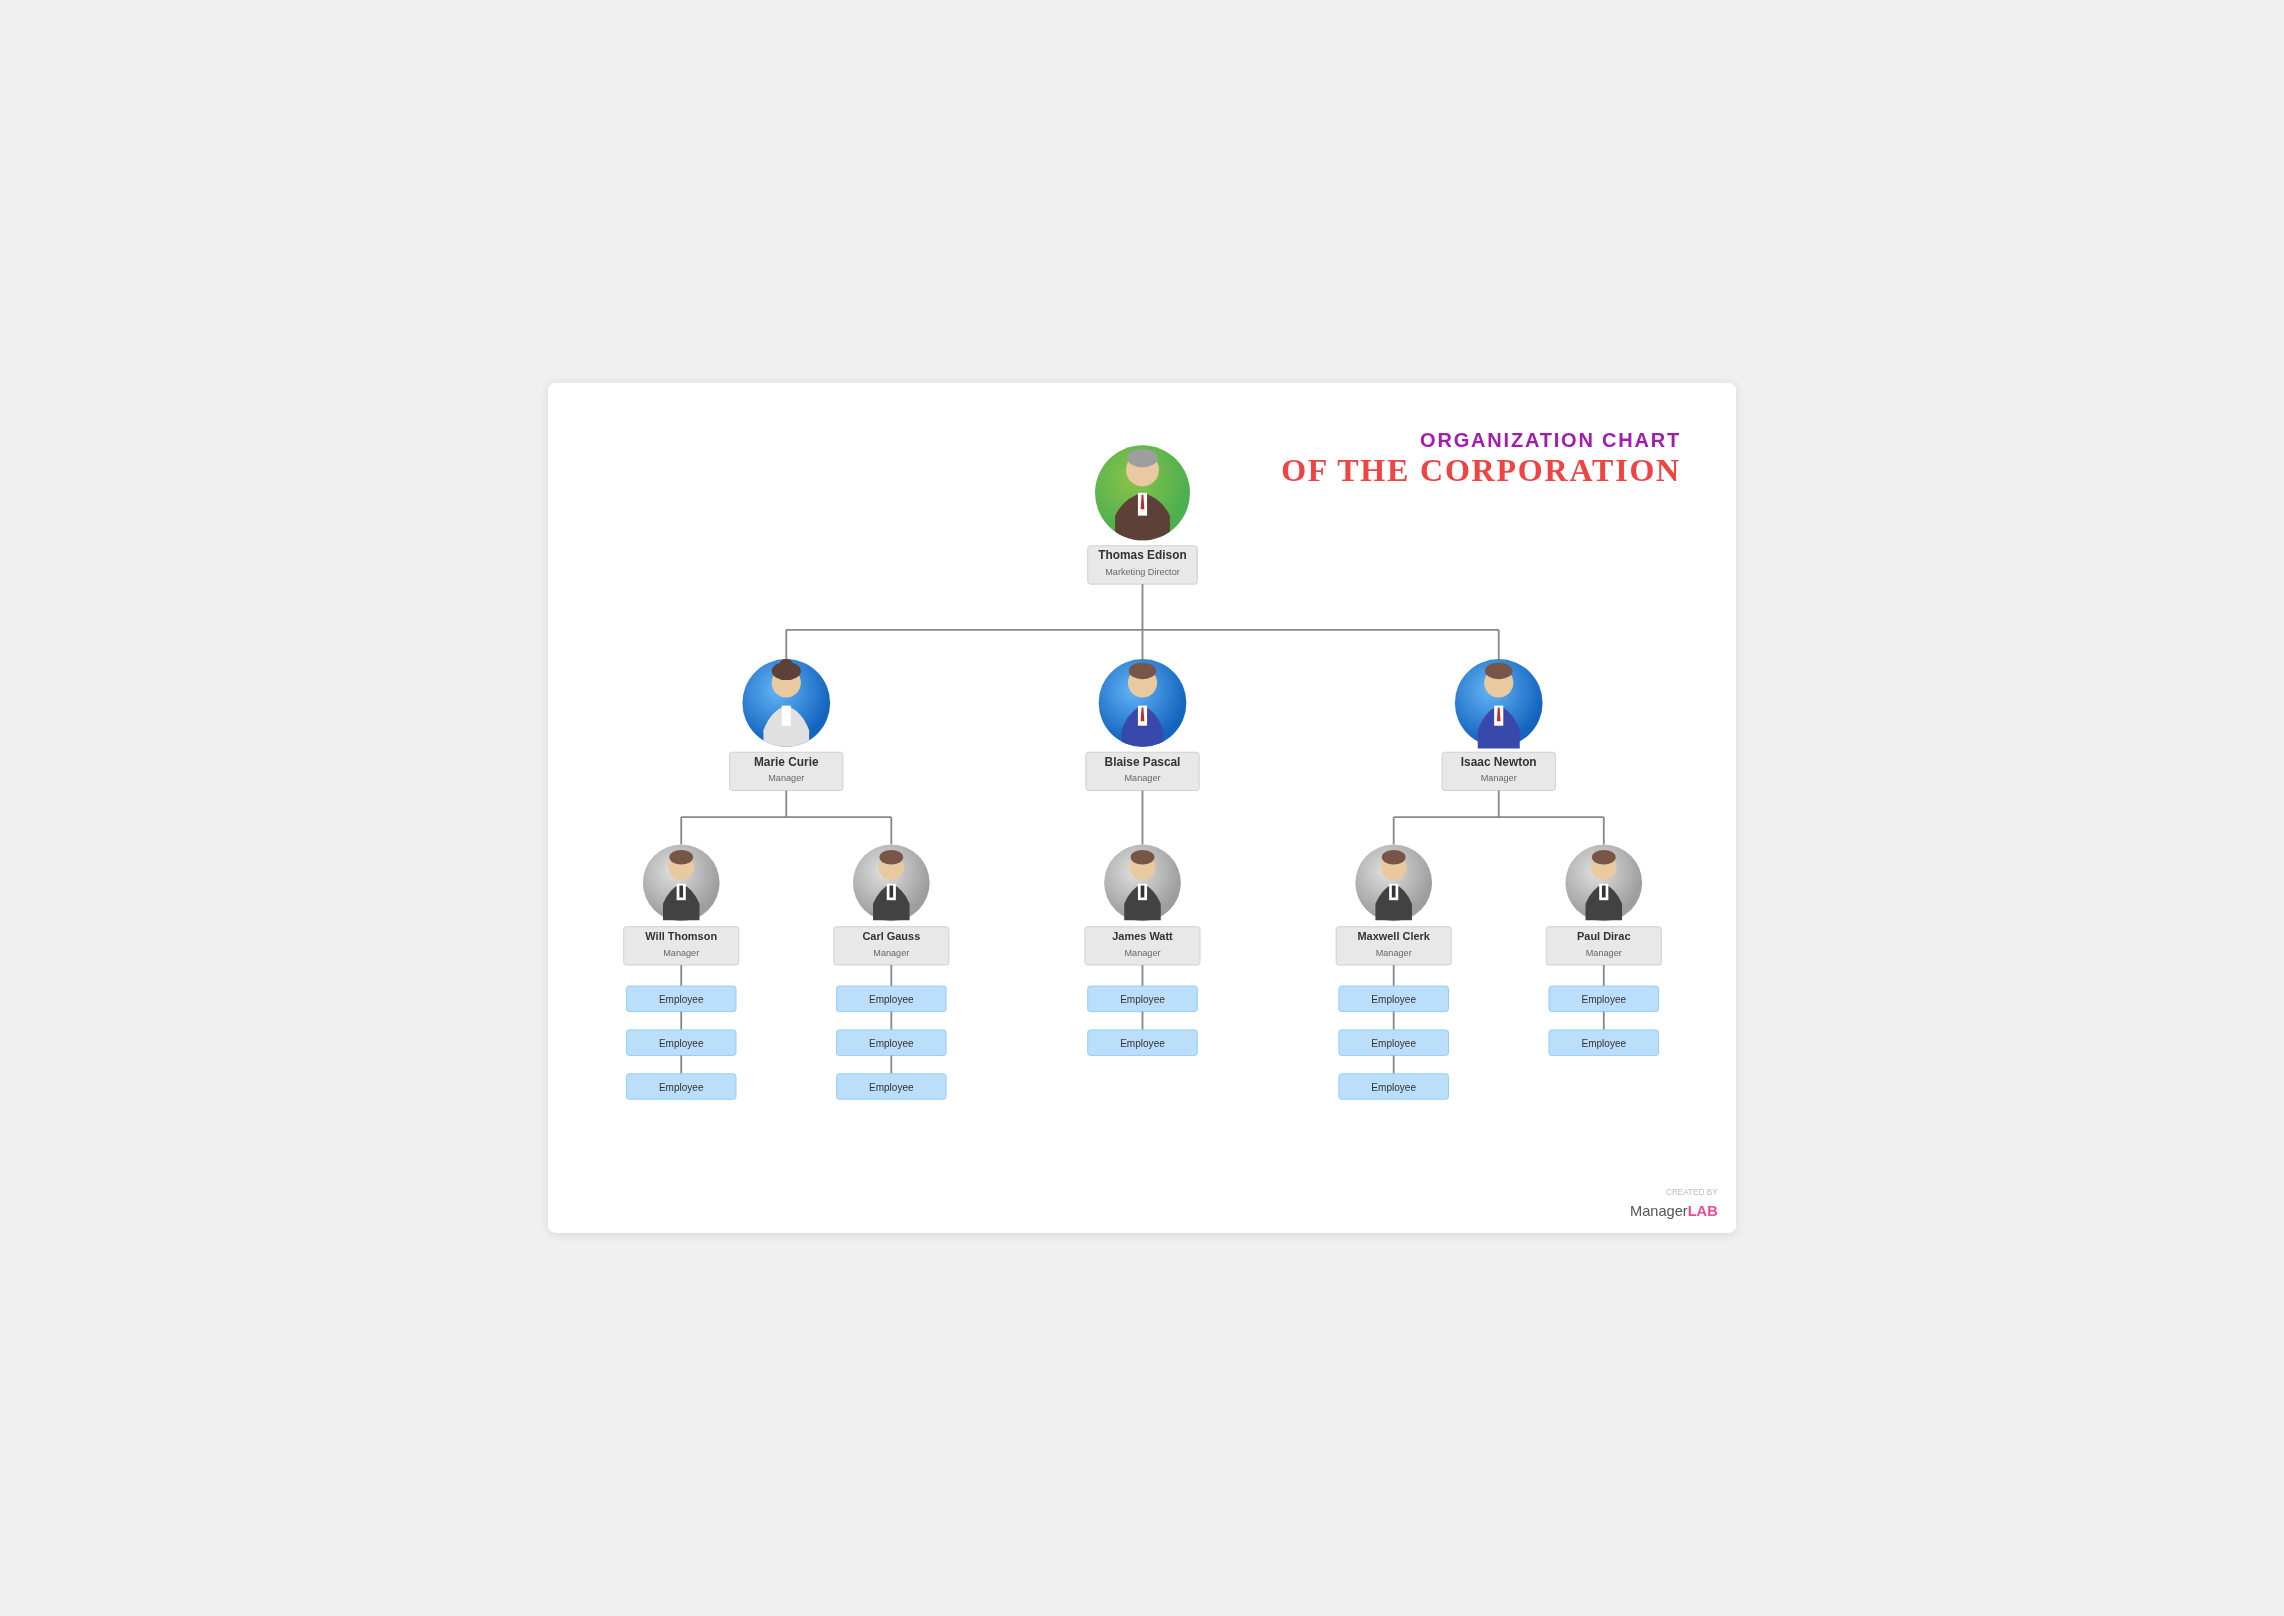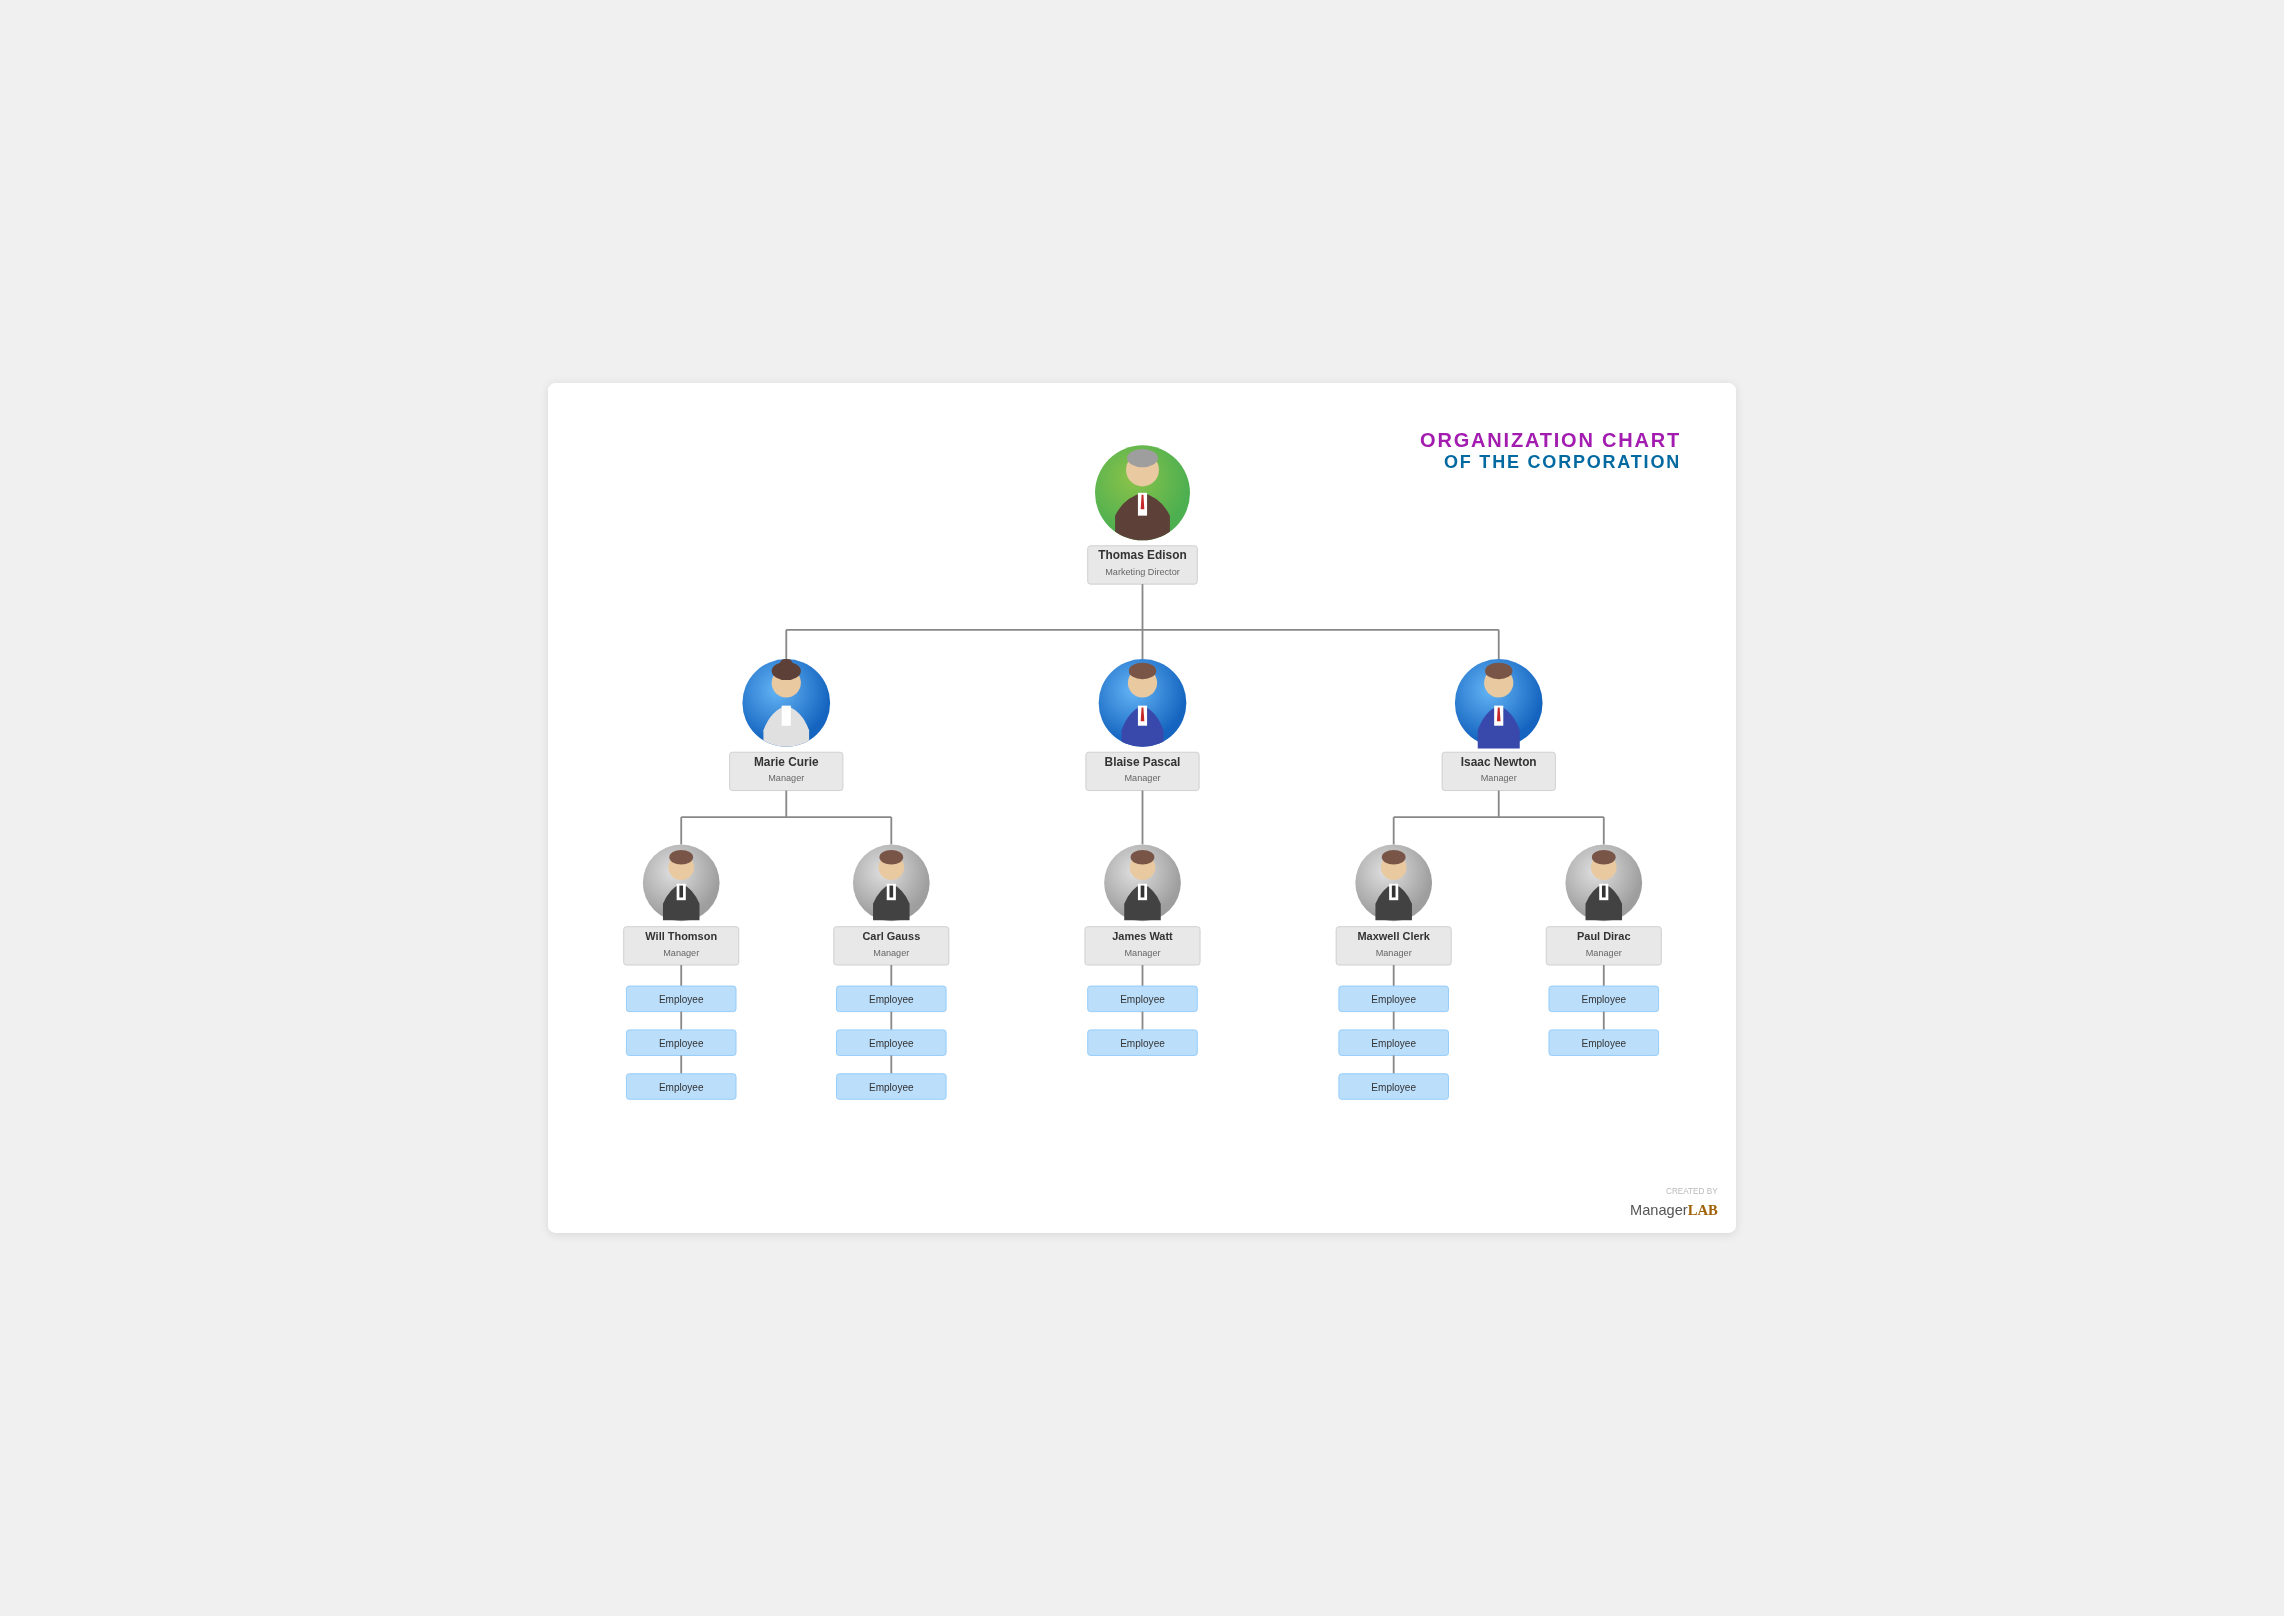--- a/index.html
+++ b/index.html
@@ -28,25 +28,26 @@
       text-align: right;
     }
     .title-line1 {
       font-size: 20px;
       color: #a21caf;
       font-weight: 600;
       letter-spacing: 1.8px;
       text-transform: uppercase;
     }
     .title-line2 {
-      font-size: 18px;
-      color: #0369a1;
+      font-size: 32px;
+      color: #ef4444;
       font-weight: 800;
       letter-spacing: 1.8px;
       text-transform: uppercase;
+      font-family: Liberation Serif, serif;
     }
     .org-chart {
       display: flex;
       flex-direction: column;
       align-items: center;
       width: 100%;
       padding-top: 18.3px;
     }
     
     .watermark {
@@ -63,22 +64,21 @@
       display: block;
       margin-bottom: 6px;
     }
     .watermark .brand {
       font-size: 14.6px;
       font-weight: 300;
       color: #555;
     }
     .watermark .brand-bold {
       font-weight: 800;
-      color: #a16207;
-      font-family: Liberation Serif, serif;
+      color: #ec4899;
     }
   </style>
 </head>
 <body>
 
 <div class="chart-container">
 
   <div class="title-area">
     <div class="title-line1">ORGANIZATION CHART</div>
     <div class="title-line2">OF THE CORPORATION</div>

